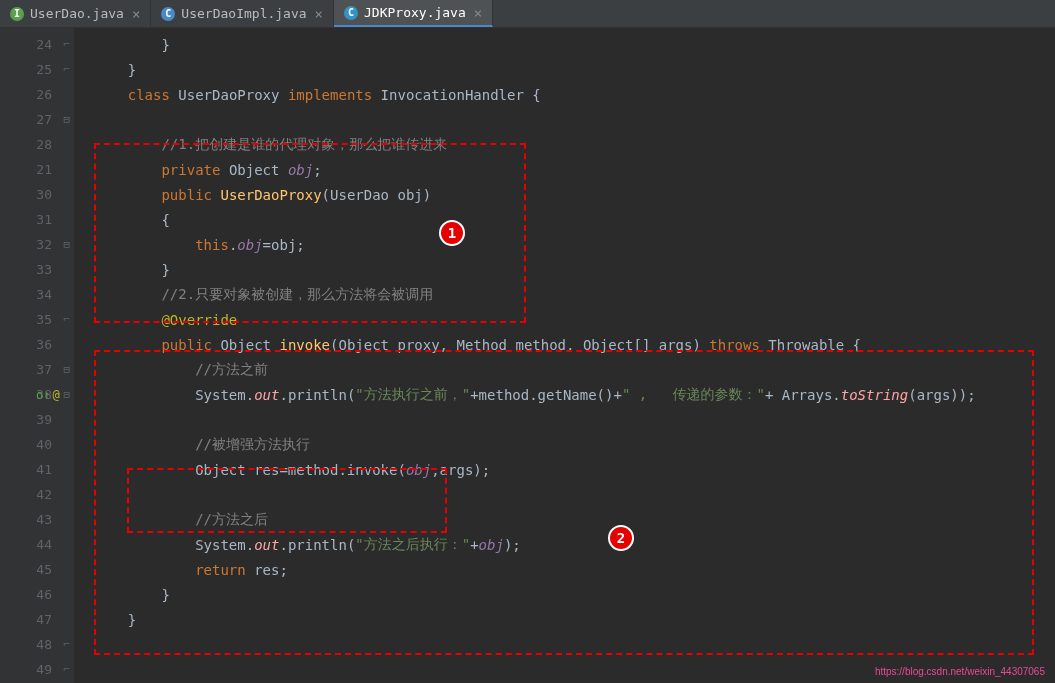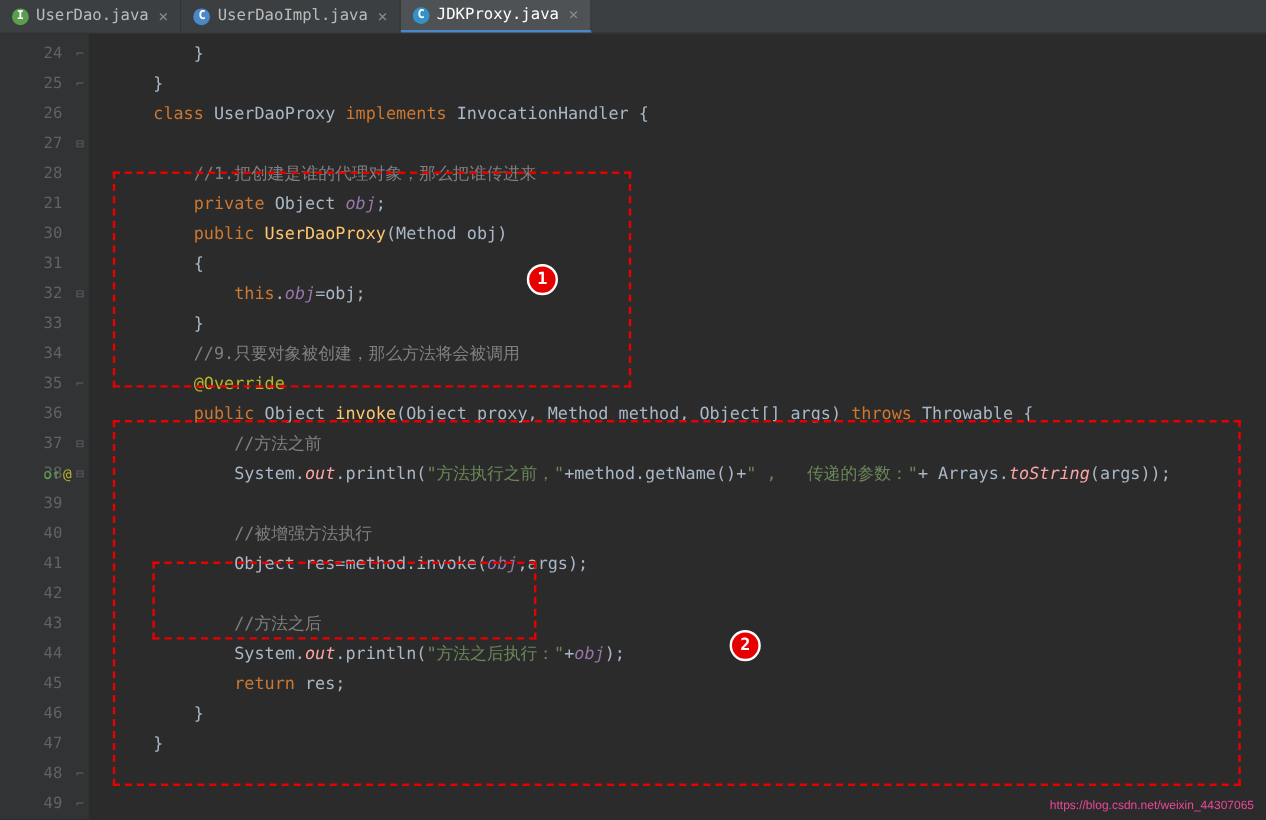--- a/index.html
+++ b/index.html
@@ -194,25 +194,25 @@
       <div class="gutter-line">49<span class="fold-mark">⌐</span></div>
     </div>
   <div class="code" id="code">
 
     <div class="code-line"><span>        }</span></div>
     <div class="code-line"><span>    }</span></div>
     <div class="code-line"><span>    </span><span class="kw">class</span><span> UserDaoProxy </span><span class="kw">implements</span><span> InvocationHandler {</span></div>
     <div class="code-line"></div>
     <div class="code-line"><span>        </span><span class="com">//1.把创建是谁的代理对象，那么把谁传进来</span></div>
     <div class="code-line"><span>        </span><span class="kw">private</span><span> Object </span><span class="fld">obj</span><span>;</span></div>
-    <div class="code-line"><span>        </span><span class="kw">public</span><span> </span><span class="fn">UserDaoProxy</span><span>(Method obj)</span></div>
+    <div class="code-line"><span>        </span><span class="kw">public</span><span> </span><span class="fn">UserDaoProxy</span><span>(UserDao obj)</span></div>
     <div class="code-line"><span>        {</span></div>
     <div class="code-line"><span>            </span><span class="kw">this</span><span>.</span><span class="fld">obj</span><span>=obj;</span></div>
     <div class="code-line"><span>        }</span></div>
-    <div class="code-line"><span>        </span><span class="com">//9.只要对象被创建，那么方法将会被调用</span></div>
+    <div class="code-line"><span>        </span><span class="com">//2.只要对象被创建，那么方法将会被调用</span></div>
     <div class="code-line"><span>        </span><span class="ann">@Override</span></div>
     <div class="code-line"><span>        </span><span class="kw">public</span><span> Object </span><span class="fn">invoke</span><span>(Object proxy, Method method, Object[] args) </span><span class="kw">throws</span><span> Throwable {</span></div>
     <div class="code-line"><span>            </span><span class="com">//方法之前</span></div>
     <div class="code-line"><span>            System.</span><span class="static-fld">out</span><span>.println(</span><span class="str">"方法执行之前，"</span><span>+method.getName()+</span><span class="str">" ,   传递的参数："</span><span>+ Arrays.</span><span class="static-fld">toString</span><span>(args));</span></div>
     <div class="code-line"></div>
     <div class="code-line"><span>            </span><span class="com">//被增强方法执行</span></div>
     <div class="code-line"><span>            Object res=method.invoke(</span><span class="fld">obj</span><span>,args);</span></div>
     <div class="code-line"></div>
     <div class="code-line"><span>            </span><span class="com">//方法之后</span></div>
     <div class="code-line"><span>            System.</span><span class="static-fld">out</span><span>.println(</span><span class="str">"方法之后执行："</span><span>+</span><span class="fld">obj</span><span>);</span></div>

